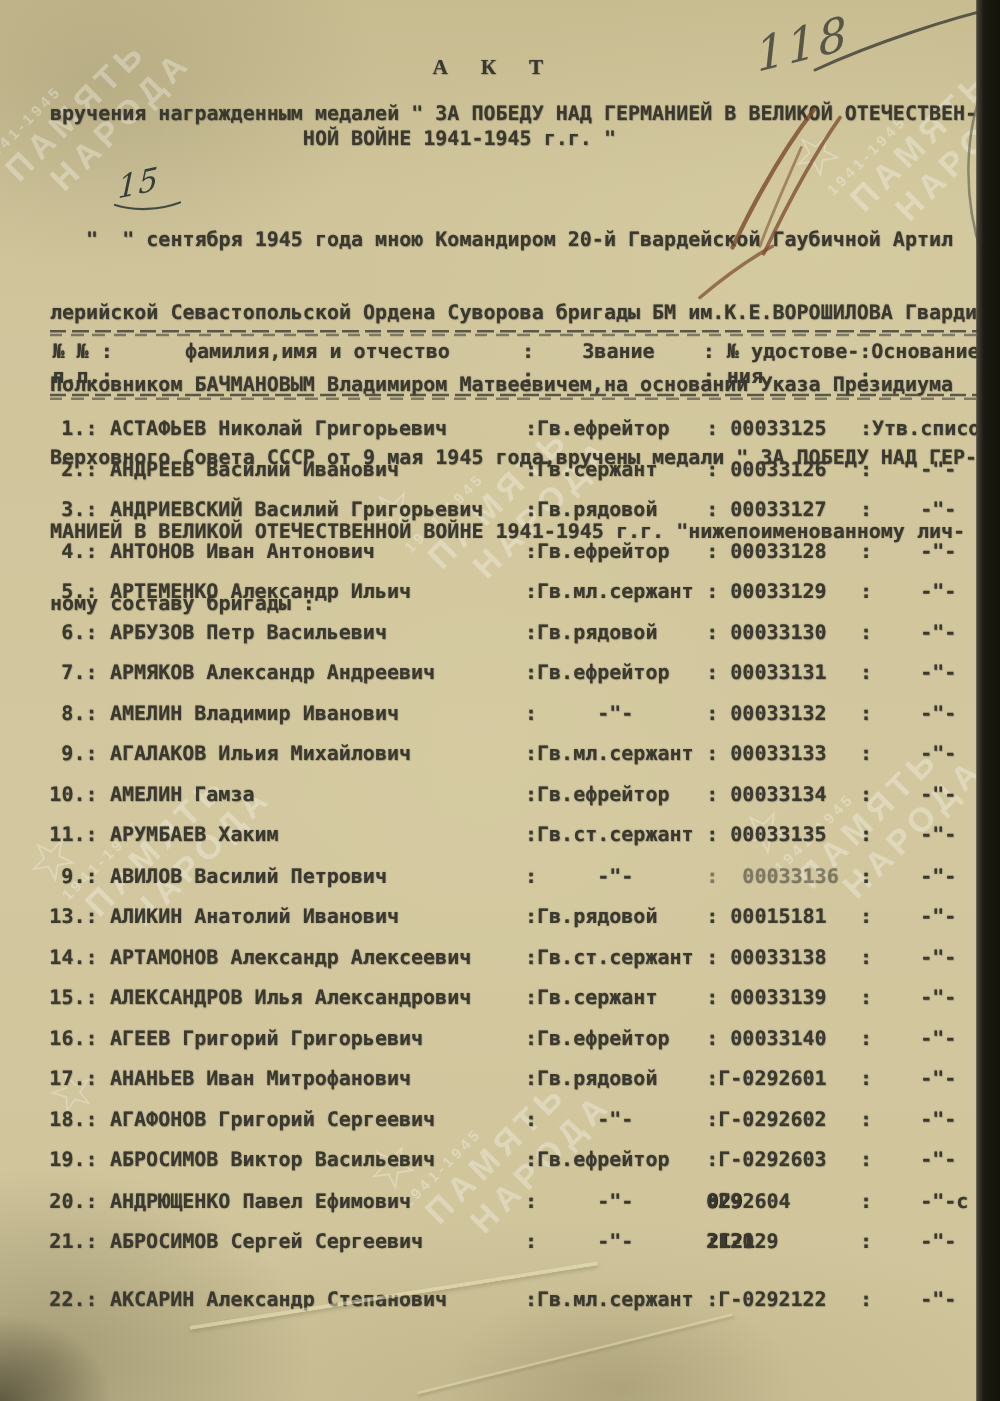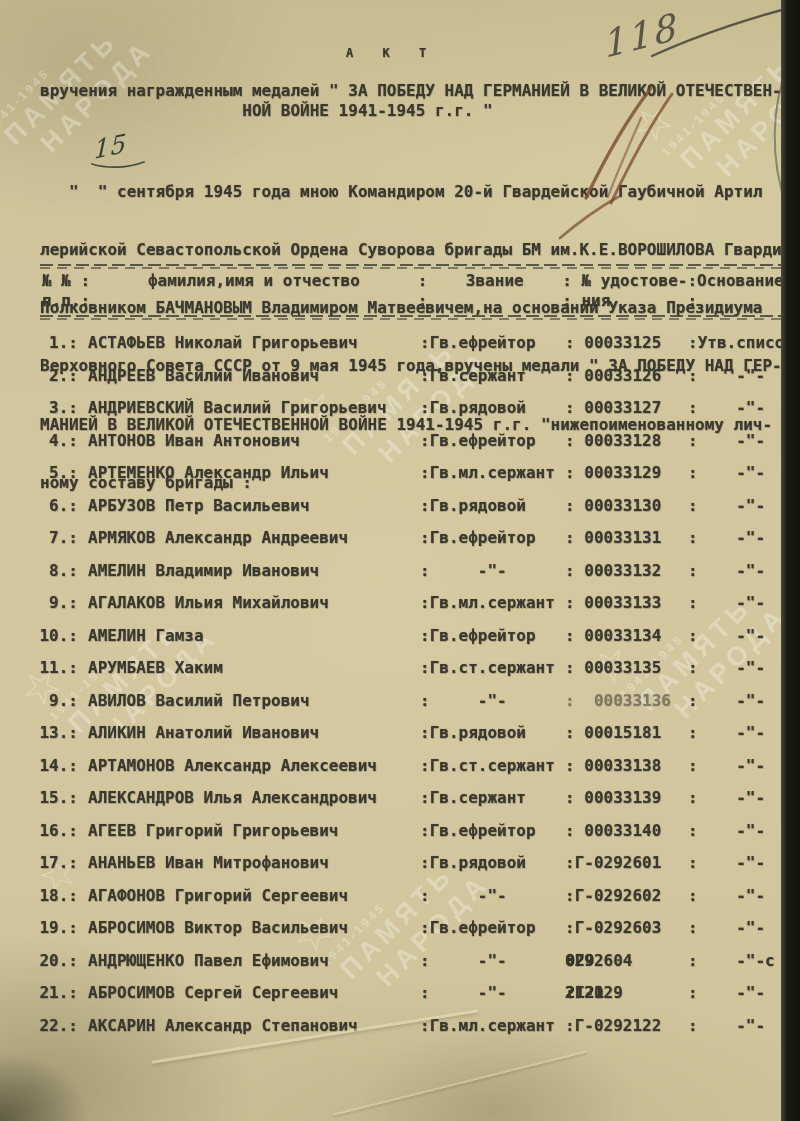--- a/index.html
+++ b/index.html
@@ -14,21 +14,21 @@
       radial-gradient(ellipse 620px 210px at 55% 100%, rgba(118,108,68,.16), transparent 70%),
       radial-gradient(ellipse 200px 120px at 62% 99%, rgba(96,86,50,.22), transparent 70%),
       linear-gradient(180deg,#c7bb90 0%,#cfc49a 14%,#d2c79e 58%,#cfc49a 100%);
     font-family:"DejaVu Sans Mono","Liberation Mono",monospace;
   }
   .tw{
     position:absolute;white-space:pre;font-weight:700;
     font-size:16px;line-height:19.4px;color:#3a382f;
     text-shadow:0 0 1px rgba(56,54,45,.55), .6px .6px 0 rgba(56,54,45,.22);
   }
-  .title{font-size:12px;letter-spacing:11px;}
+  .title{font-size:17px;letter-spacing:11px;font-family:Liberation Serif, serif;}
   
   .wm{position:absolute;transform:rotate(-45deg);color:rgba(255,255,255,.30);
       font-family:"Liberation Sans",sans-serif;font-weight:bold;pointer-events:none;}
   .wm .wm-star{font-size:46px;line-height:.9;display:block;font-weight:normal;}
   .wm .wm-years{font-size:12px;letter-spacing:3px;display:block;margin:2px 0 0 6px;}
   .wm .wm-l1{font-size:27px;letter-spacing:5px;display:block;margin-left:14px;}
   .wm .wm-l2{font-size:27px;letter-spacing:5px;display:block;margin-left:34px;}
   .wm-solo-star{position:absolute;color:rgba(255,255,255,.28);font-size:44px;
       font-family:"DejaVu Sans",sans-serif;transform:rotate(-20deg);pointer-events:none;}
   
@@ -279,21 +279,21 @@
       <span class="c-cert"><span class="pre">:Г-</span><span class="cbold">029</span><span class="post">2604</span></span>
       <span class="c-basis">:    -"-с</span>
     </div>
       <div class="row" style="top: 650px;">
       <span class="c-num">21.:</span>
       <span class="c-name">АБРОСИМОВ Сергей Сергеевич</span>
       <span class="c-rank">:     -"-</span>
       <span class="c-cert"><span class="pre">:Г-029</span><span class="cbold">2121</span><span class="post"></span></span>
       <span class="c-basis">:    -"-</span>
     </div>
-      <div class="row" style="top: 683px;">
+      <div class="row" style="top: 697px;">
       <span class="c-num">22.:</span>
       <span class="c-name">АКСАРИН Александр Степанович</span>
       <span class="c-rank">:Гв.мл.сержант</span>
       <span class="c-cert"><span class="pre">:Г-0292122</span><span class="cbold"></span><span class="post"></span></span>
       <span class="c-basis">:    -"-</span>
     </div>
     </div>
 
   <div class="hw hw-118">118</div>
   <div class="hw hw-15">15</div>

